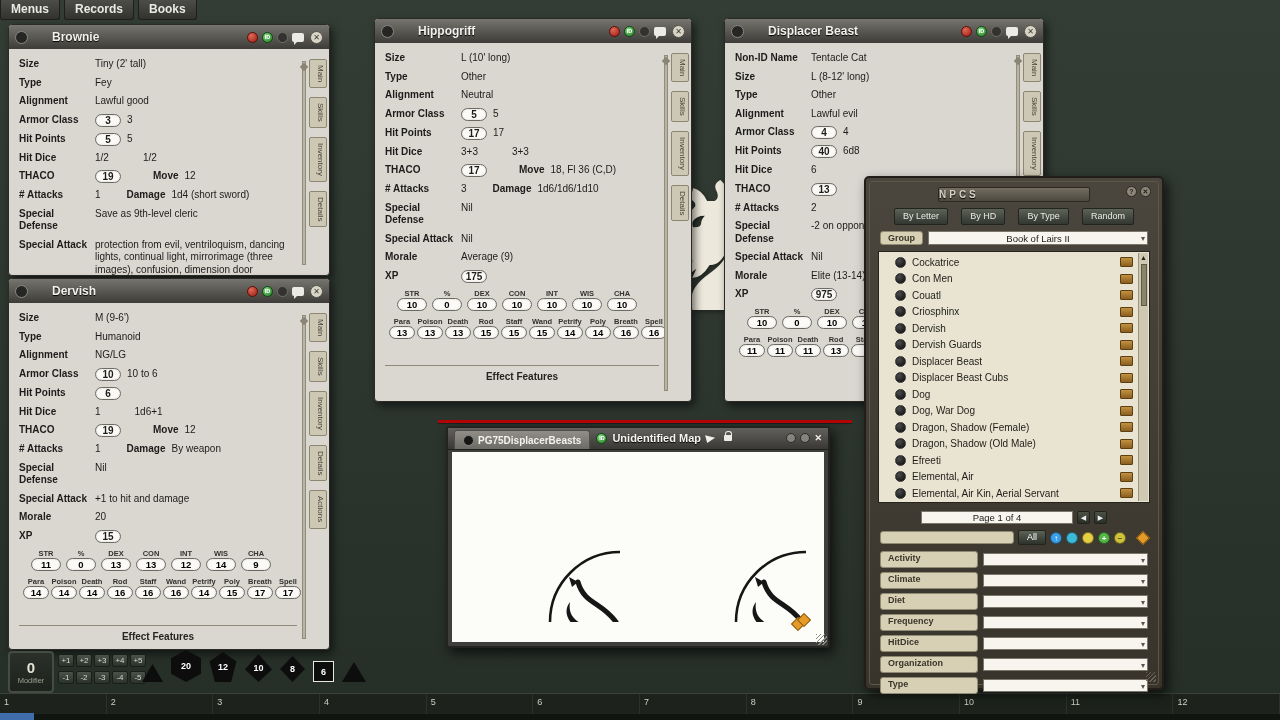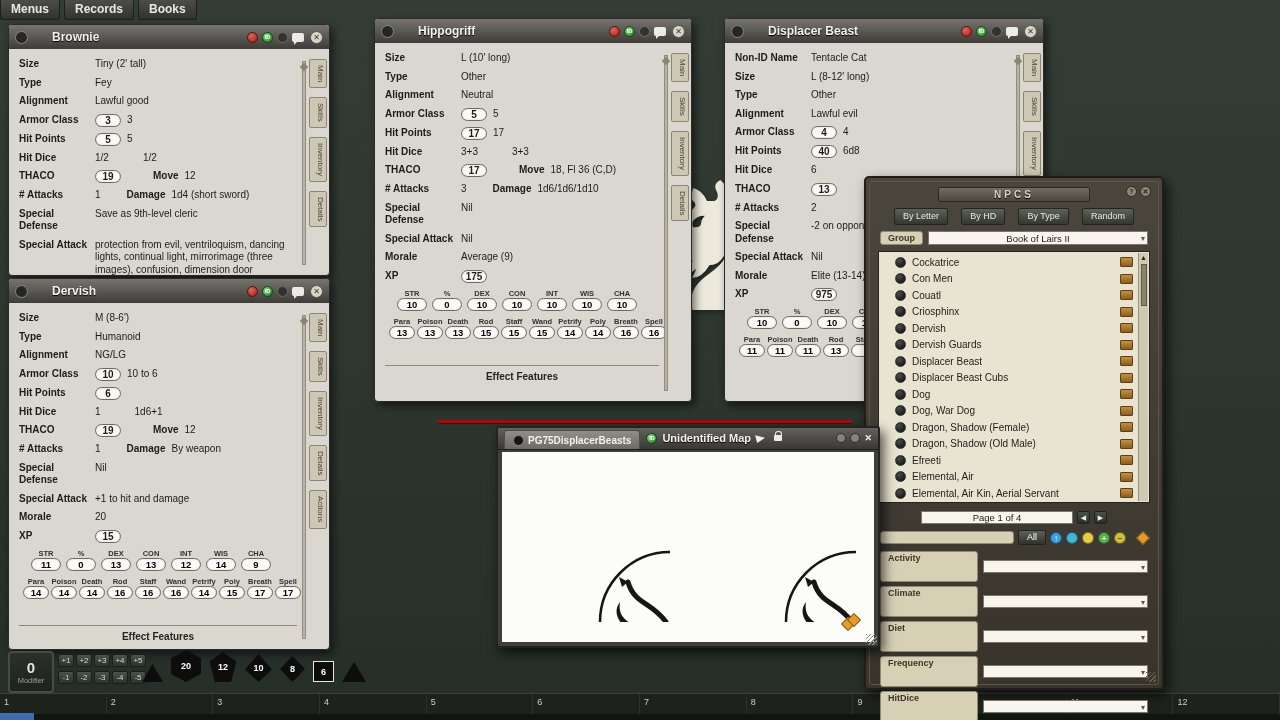--- a/index.html
+++ b/index.html
@@ -71,21 +71,21 @@
   .effect { margin-top:26px; border-top:1px solid #8f8a7a; padding-top:5px; text-align:center;
             font-weight:bold; font-size:10px; color:#26241f; }
 
   
   .npcwin { position:absolute; left:864px; top:176px; width:300px; height:514px; z-index:10;
             background:linear-gradient(#4b463d,#38342c); border:2px solid #211e19; border-radius:5px;
             box-shadow:4px 5px 12px rgba(0,0,0,.65); }
   .npc-inner { position:absolute; inset:3px; border:1px solid #5d5748; border-radius:3px; padding:4px 8px; }
   .npc-plaque { margin:1px auto 6px; width:152px; height:15px; background:linear-gradient(#726d60,#4d493f);
                 border:1px solid #2b2822; border-radius:2px; color:#d7d3c5; font-size:10px; font-weight:bold;
-                letter-spacing:3px; text-align:center; line-height:14px; text-shadow:0 1px 1px #000; }
+                letter-spacing:3px; line-height:14px; text-shadow:0 1px 1px #000; }
   .npc-topbtns { position:absolute; top:4px; right:7px; display:flex; gap:3px; }
   .rbtn { width:11px; height:11px; border-radius:50%; background:#8d887a; border:1px solid #2c2923;
           color:#26241f; font-size:7px; display:flex; align-items:center; justify-content:center; font-weight:bold; }
   .npc-tabs { display:flex; justify-content:space-between; padding:0 16px; margin-bottom:6px; }
   .npc-tab { background:linear-gradient(#5c6256,#323730); color:#e9e9e1; font-size:9px;
              padding:2px 8px 3px; border:1px solid #22251e; border-radius:2px; }
   .group-row { display:flex; align-items:center; gap:5px; margin:0 2px 6px; }
   .tag { background:#d8d0b5; border:1px solid #8f8a73; border-radius:3px; font-size:9px;
          font-weight:bold; color:#3a352a; padding:1px 7px; height:14px; }
   .dd { flex:1; background:#f7f5ed; border:1px solid #7b766a; height:14px; position:relative;
@@ -113,29 +113,29 @@
   .allrow .blank { flex:1; height:13px; background:#d8d0b5; border:1px solid #8f8a73; border-radius:3px; }
   .allbtn { background:linear-gradient(#5c6256,#2d322a); color:#fff; font-size:9px; padding:1px 8px 2px;
             border:1px solid #22251e; border-radius:2px; }
   .fdot { width:12px; height:12px; border-radius:50%; font-size:8px; color:#fff; text-align:center;
           line-height:11px; font-weight:bold; border:1px solid rgba(0,0,0,.45); flex:0 0 12px; }
   .odiamond { width:10px; height:10px; background:#e29a28; border:1px solid #7a5010;
               transform:rotate(45deg); margin-left:8px; flex:0 0 10px; }
   .filter-row { display:flex; align-items:center; gap:5px; margin:0 2px 4px; }
   .filter-label { width:98px; flex:0 0 98px; background:#d8d0b5; border:1px solid #8f8a73;
                   border-radius:3px; font-size:9px; font-weight:bold; color:#3a352a;
-                  padding:1px 0 1px 7px; height:31px; }
+                  padding:1px 0 1px 7px; height:17px; }
   .filter-dd { height:13px; }
   .npc-grip { position:absolute; right:2px; bottom:2px; width:10px; height:10px;
               background:repeating-linear-gradient(135deg,#6a6456 0 1px,transparent 1px 3px); }
 
   
   .redline { position:absolute; left:438px; top:420px; width:414px; height:3px;
              background:#b20404; z-index:13; box-shadow:0 1px 1px rgba(0,0,0,.4); }
-  .mapwin { position:absolute; left:496px; top:426px; width:384px; height:222px; z-index:12;
+  .mapwin { position:absolute; left:446px; top:426px; width:384px; height:222px; z-index:12;
             background:#3e3e3c; border:2px solid #232321; border-radius:3px;
             box-shadow:4px 5px 12px rgba(0,0,0,.65); }
   .map-title { height:22px; background:linear-gradient(#62615d,#393835); display:flex;
                align-items:flex-end; padding:0 6px; gap:6px; border-bottom:1px solid #1e1e1c; }
   .map-tab { display:flex; align-items:center; gap:4px; background:linear-gradient(#908e87,#6d6b65);
              border:1px solid #504e49; border-bottom:none; border-radius:3px 3px 0 0; height:19px;
              padding:0 8px; color:#f3f2ed; font-size:10px; font-weight:bold; }
   .map-tab .mini { width:11px; height:11px; border-radius:50%; background:#161614; border:1px solid #888; }
   .map-main { display:flex; align-items:center; gap:5px; height:22px; }
   .map-name { color:#f5f4ef; font-size:11px; font-weight:bold; text-shadow:0 1px 1px #000; }
@@ -336,21 +336,21 @@
         <span class="bubble"></span>
         <span class="closebtn">✕</span>
       </span>
     </div>
     <div class="win-content">
       <div>
 
           <div class="srow">
             <span class="lbl">Size</span>
 
-            <span class="val">M (8-6')</span>
+            <span class="val">M (9-6')</span>
 
           </div>
 
           <div class="srow">
             <span class="lbl">Type</span>
 
             <span class="val">Humanoid</span>
 
           </div>
 

